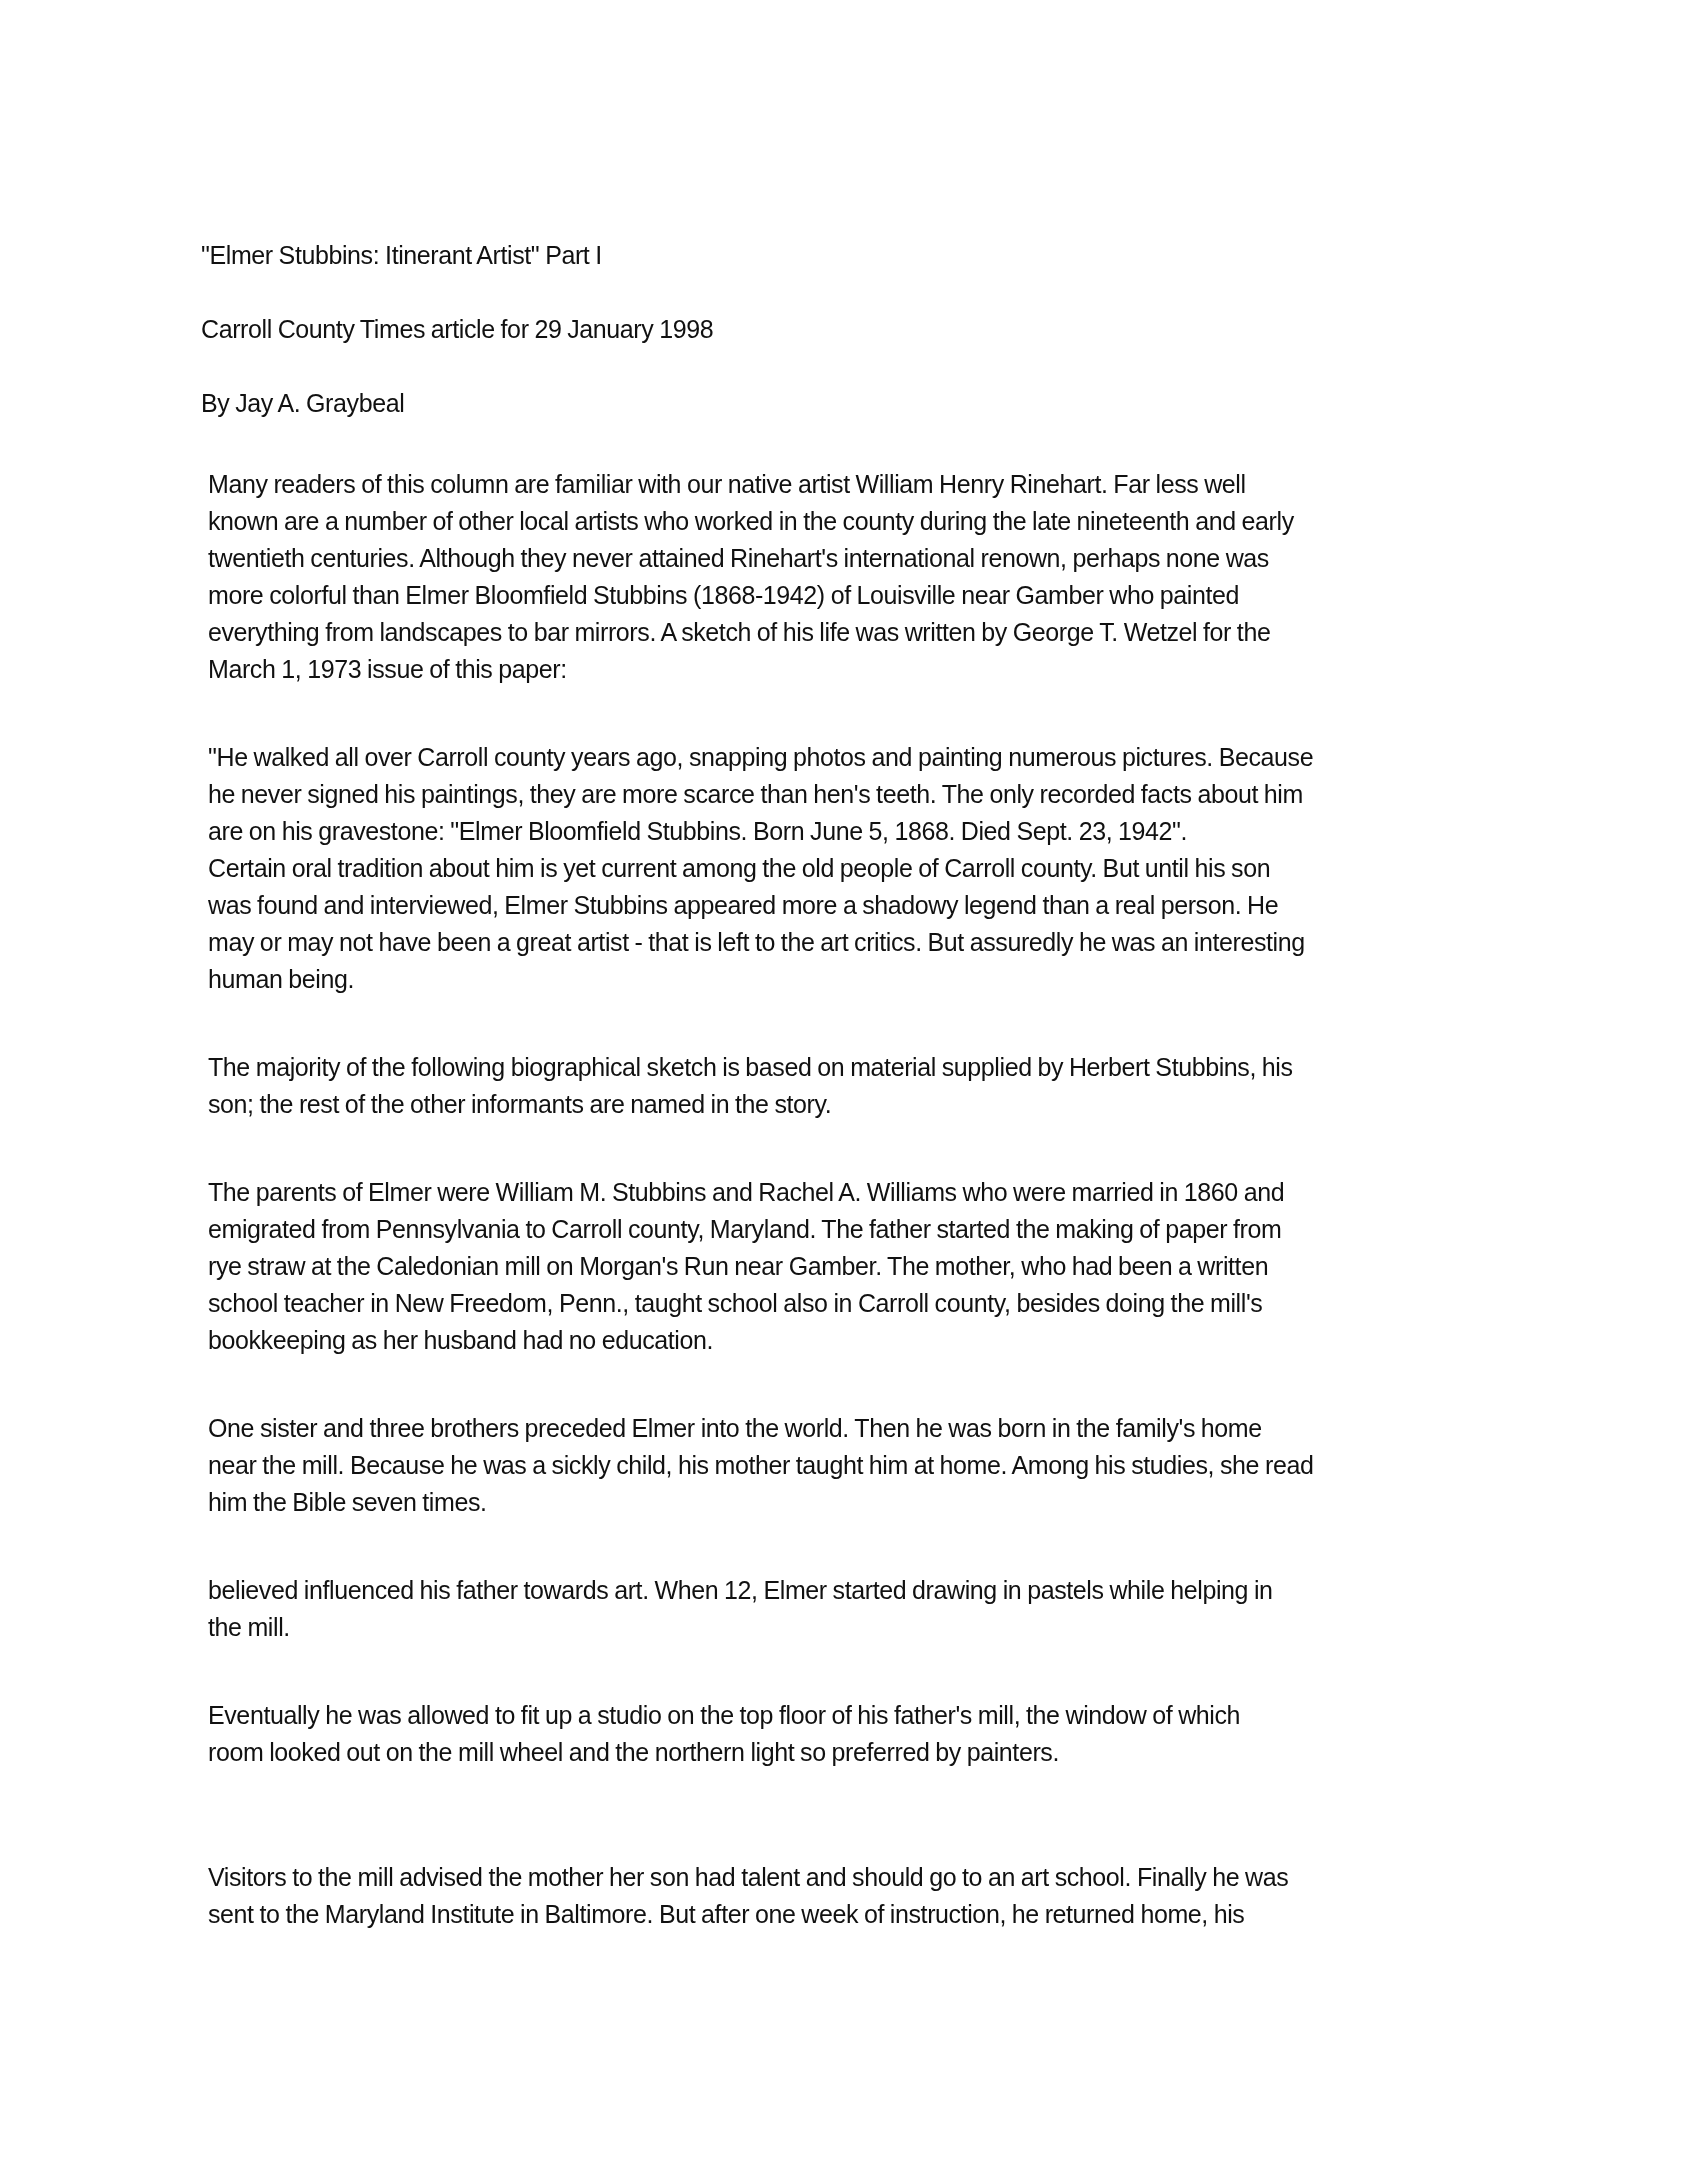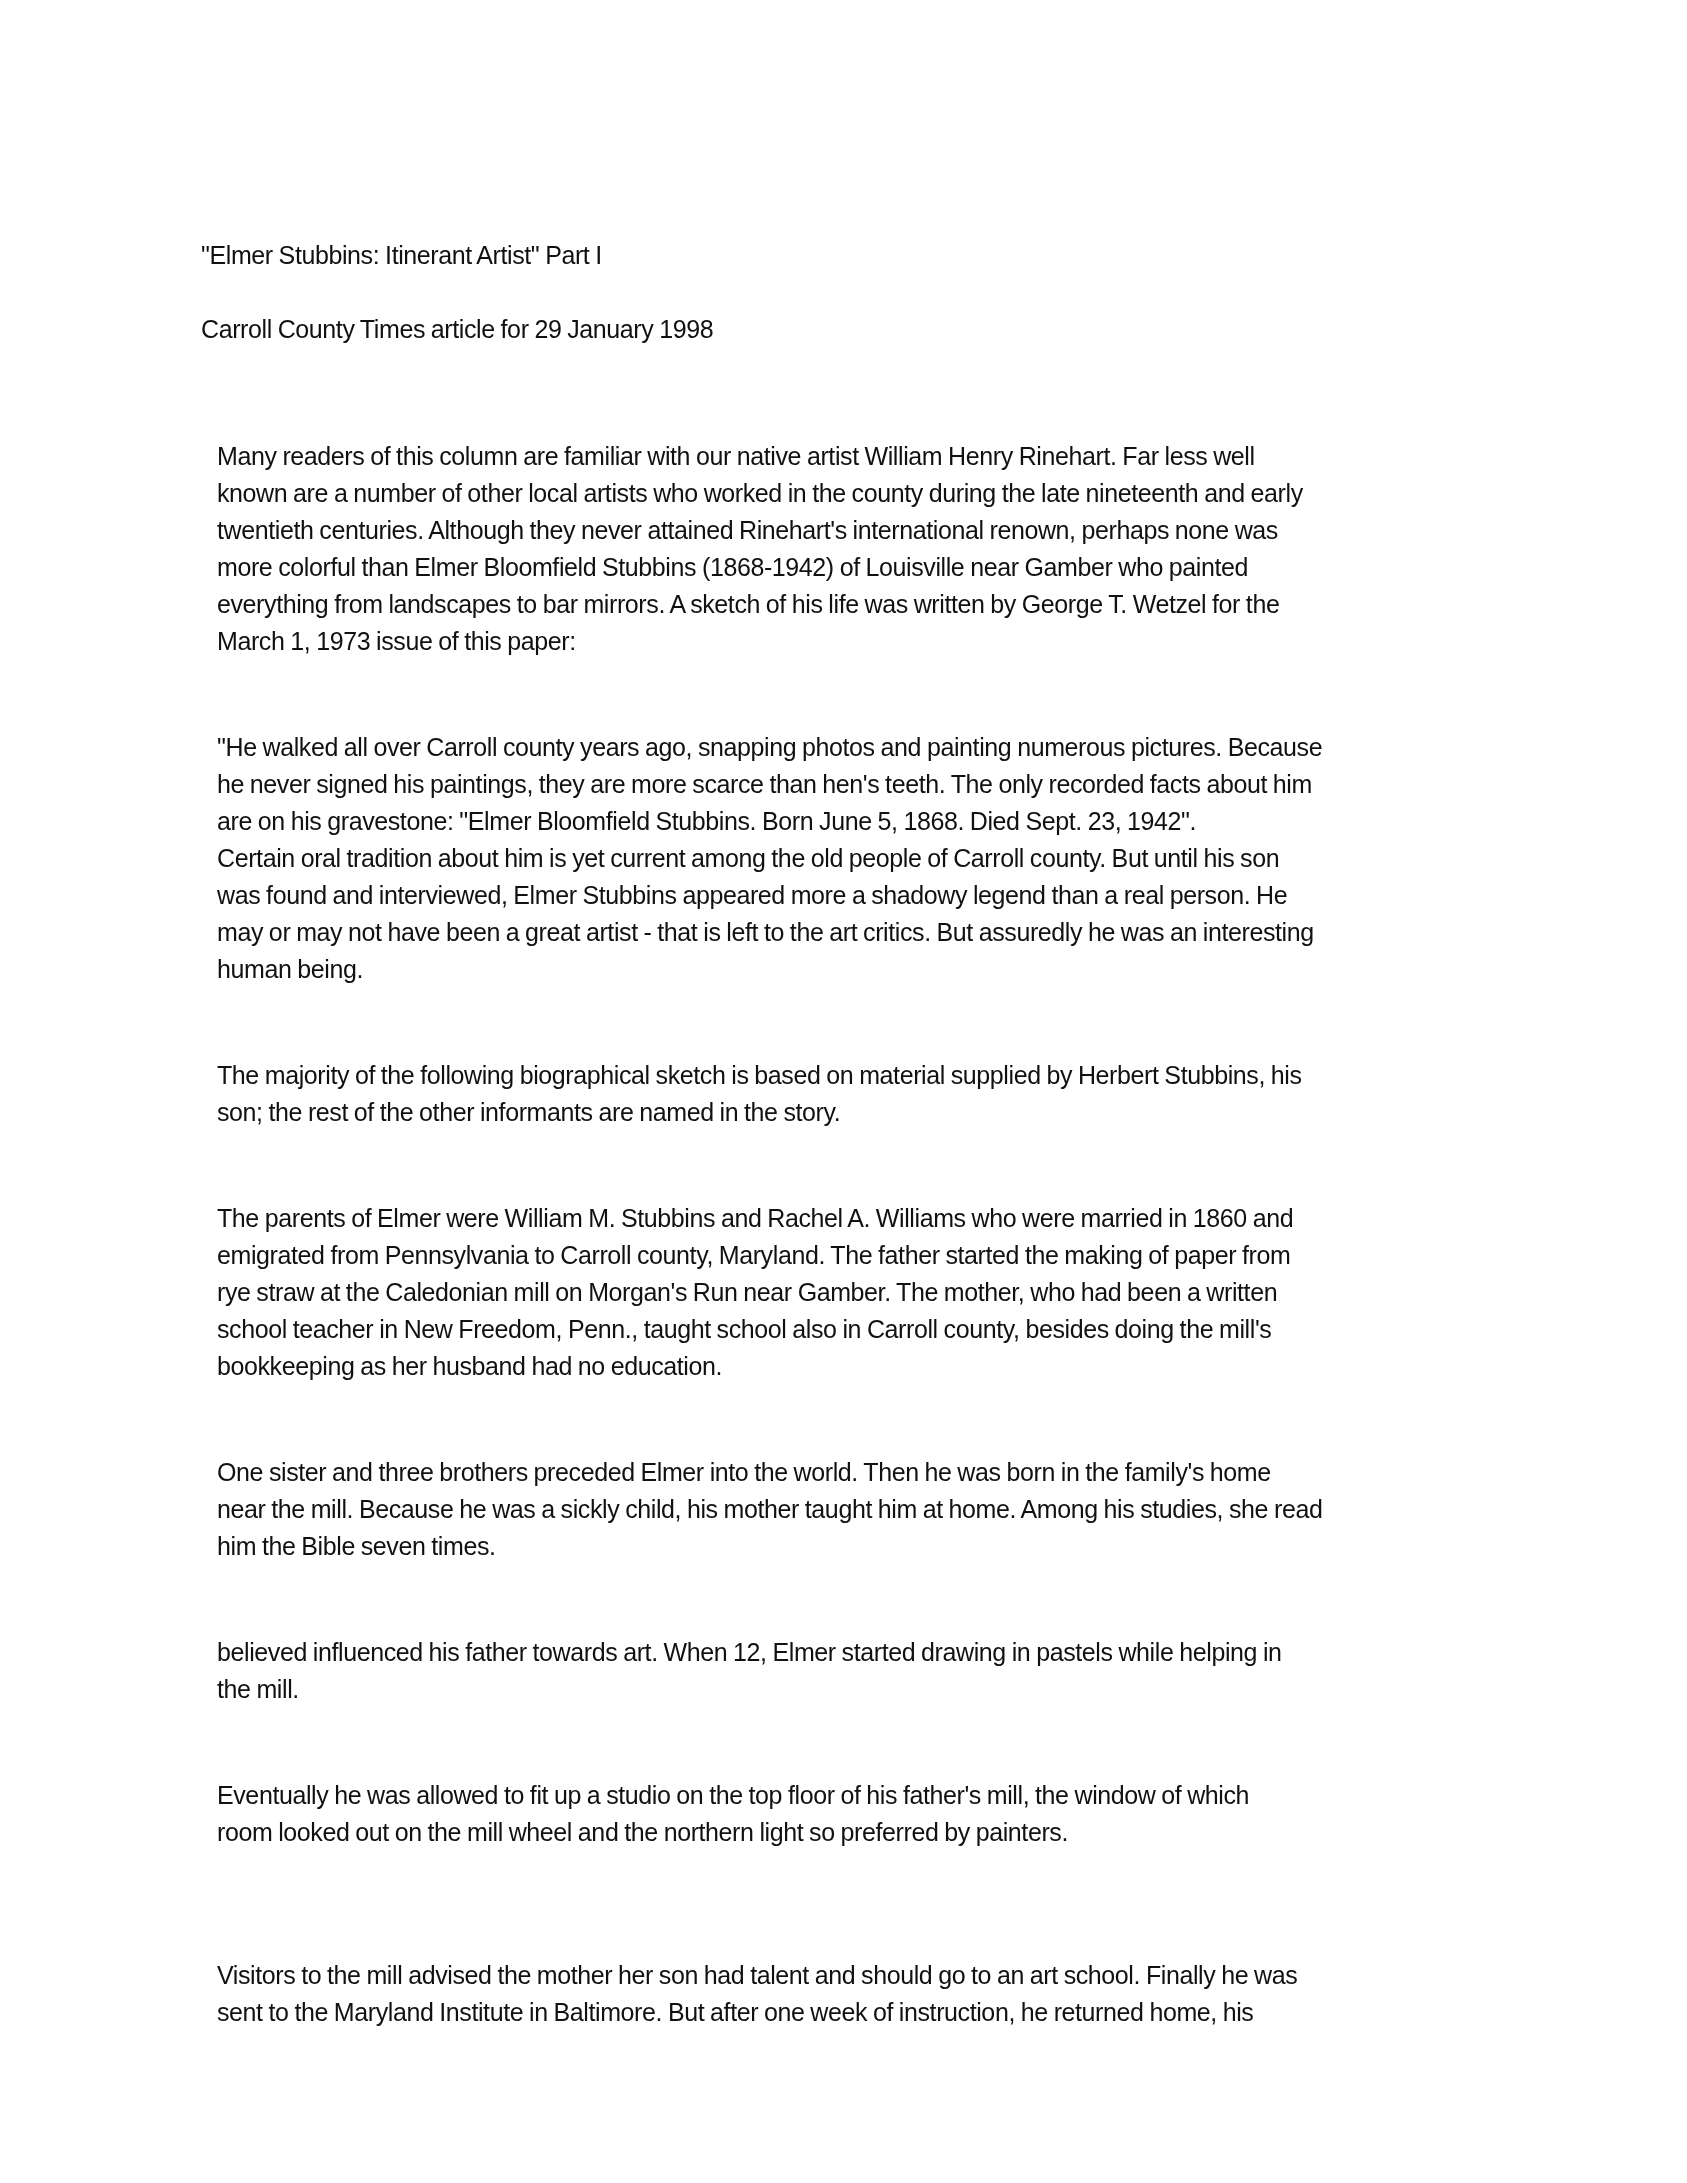--- a/index.html
+++ b/index.html
@@ -7,32 +7,33 @@
   .page {
     position: absolute; left: 201px; top: 237px; width: 1321px;
     font-family: "Liberation Sans", sans-serif;
     color: #111111;
     font-size: 25px;
     letter-spacing: -0.4px;
     word-spacing: -0.7px;
   }
   .hdr { height: 37px; line-height: 37px; white-space: nowrap; }
   .gap-hdr { height: 37px; }
-  .para { margin: 16px; }
+  .para { margin: 7px; }
   .line { display: block; height: 37px; line-height: 37px; white-space: nowrap; }
   .gap { height: 37px; }
 </style>
 </head>
 <body>
 
 <div class="page">
   <div class="hdr">"Elmer Stubbins: Itinerant Artist" Part I</div>
   <div class="gap-hdr"></div>
   <div class="hdr">Carroll County Times article for 29 January 1998</div>
   <div class="gap-hdr"></div>
+  <div class="hdr">By Jay A. Graybeal</div>
   <div class="gap-hdr"></div>
 
   <div class="para">
     <span class="line">Many readers of this column are familiar with our native artist William Henry Rinehart. Far less well</span>
     <span class="line">known are a number of other local artists who worked in the county during the late nineteenth and early</span>
     <span class="line">twentieth centuries. Although they never attained Rinehart's international renown, perhaps none was</span>
     <span class="line">more colorful than Elmer Bloomfield Stubbins (1868-1942) of Louisville near Gamber who painted</span>
     <span class="line">everything from landscapes to bar mirrors. A sketch of his life was written by George T. Wetzel for the</span>
     <span class="line">March 1, 1973 issue of this paper:</span>
   </div>

